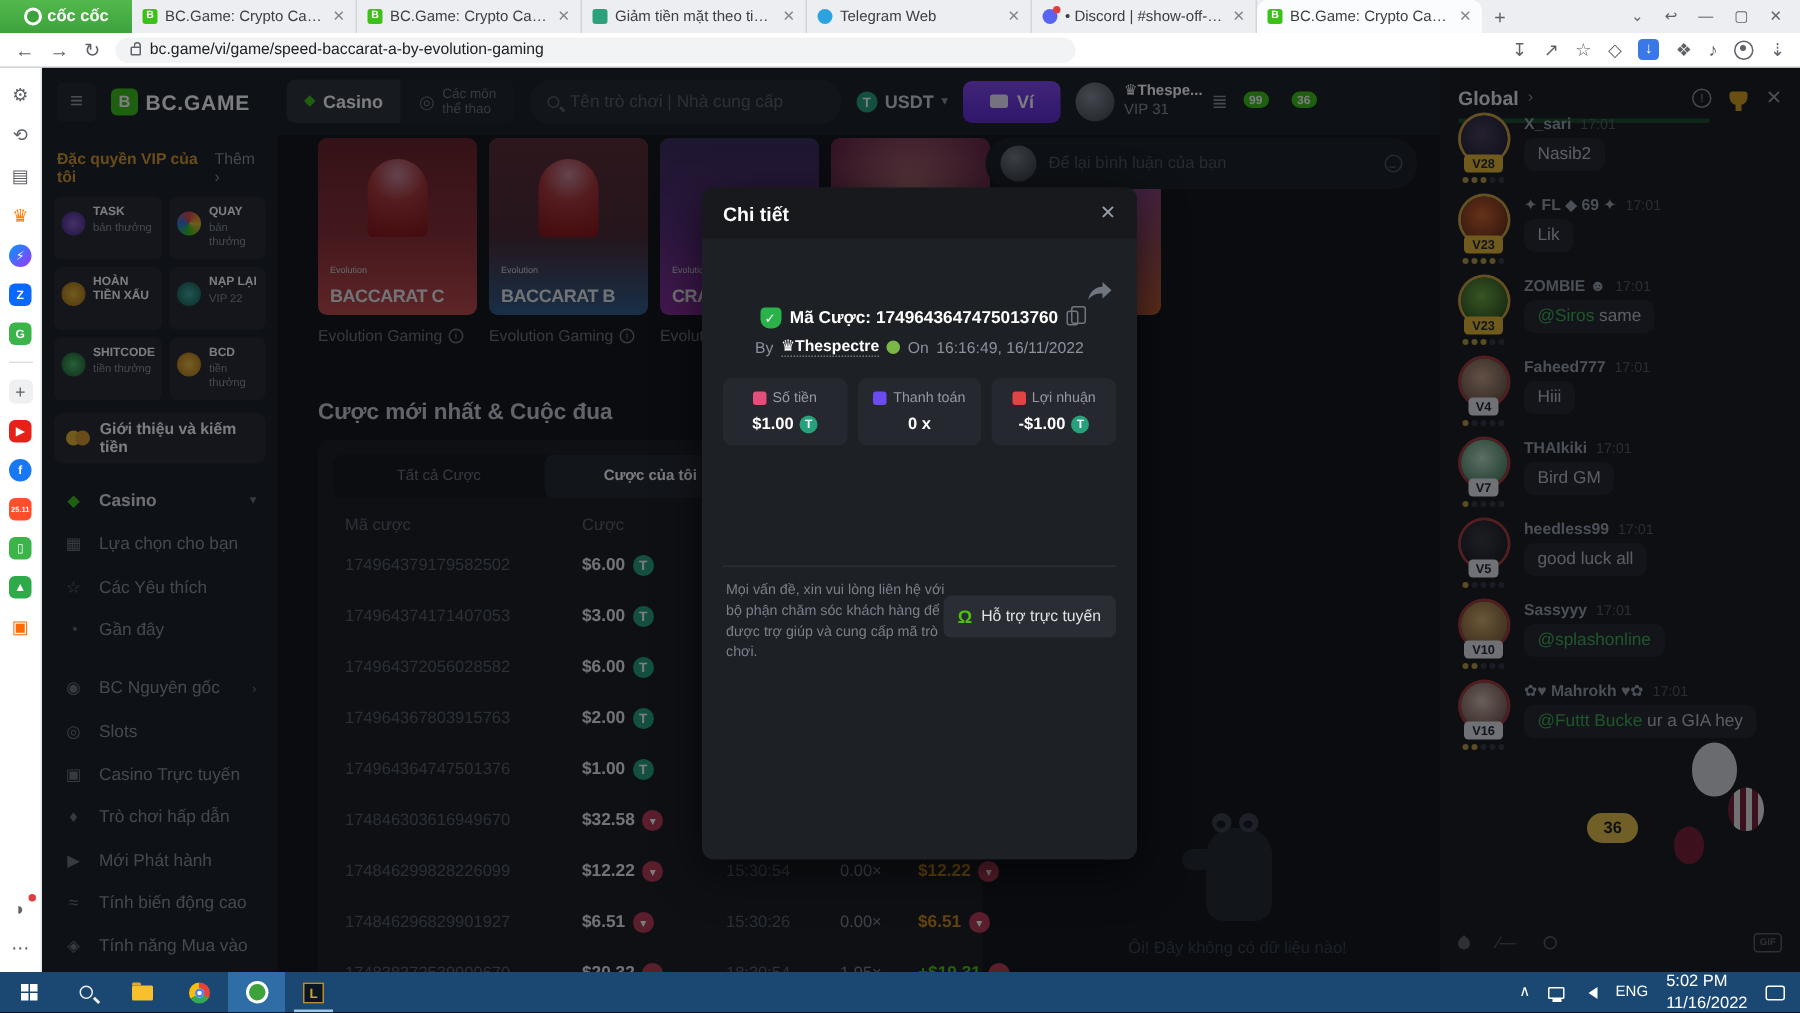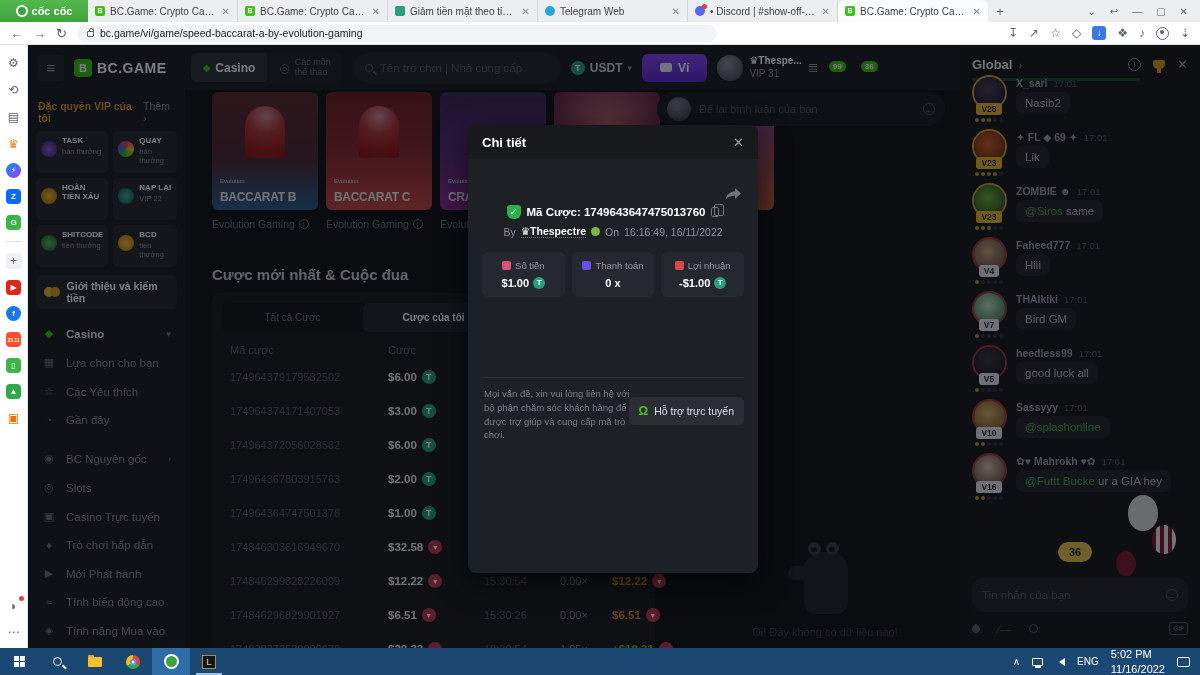--- a/index.html
+++ b/index.html
@@ -479,29 +479,29 @@
       <div class="menu-row">
           <span class="m-ic">◈</span>
           <span>Tính năng Mua vào</span>
         </div>
       <div class="menu-row"></div>
     </div>
   </div>
 
   <div class="main">
     <div class="cards-row">
+      <div class="gcard gc2">
+        <span class="gc-dealer"></span>
+        <span class="gc-evo">Evolution</span>
+        <span class="gc-name">BACCARAT C</span>
+      </div>
       <div class="gcard gc1">
         <span class="gc-dealer"></span>
         <span class="gc-evo">Evolution</span>
         <span class="gc-name">BACCARAT B</span>
-      </div>
-      <div class="gcard gc2">
-        <span class="gc-dealer"></span>
-        <span class="gc-evo">Evolution</span>
-        <span class="gc-name">BACCARAT C</span>
       </div>
       <div class="gcard gc3">
         <span class="gc-evo">Evolution</span>
         <span class="gc-name">CRAZY TIME</span>
       </div>
       <div class="gcard gc4"></div>
       <div class="gcard gc5"></div>
     </div>
     <div class="prov-row">
       <div class="prov">
@@ -803,24 +803,20 @@
               <span>✿♥ Mahrokh ♥✿</span>
               <span class="mtime">17:01</span>
             </div>
         <div class="bubble"><span class="mention">@Futtt Bucke</span><span> ur a GIA hey</span></div></div>
       </div>
     </div>
     <span class="balloon b1"></span>
     <span class="balloon b2"></span>
     <span class="balloon b3"></span>
     <div class="unread">36</div>
-    <div class="chat-input">
-      <span class="ci-ph">Tin nhắn của bạn</span>
-      <span class="smiley"></span>
-    </div>
     <div class="chat-tools">
       <span class="drop"></span>
       <span class="slash">∕—</span>
       <span class="ring"></span>
       <span class="gif">GIF</span>
     </div>
   </div>
 
   <div class="overlay"></div>
 

